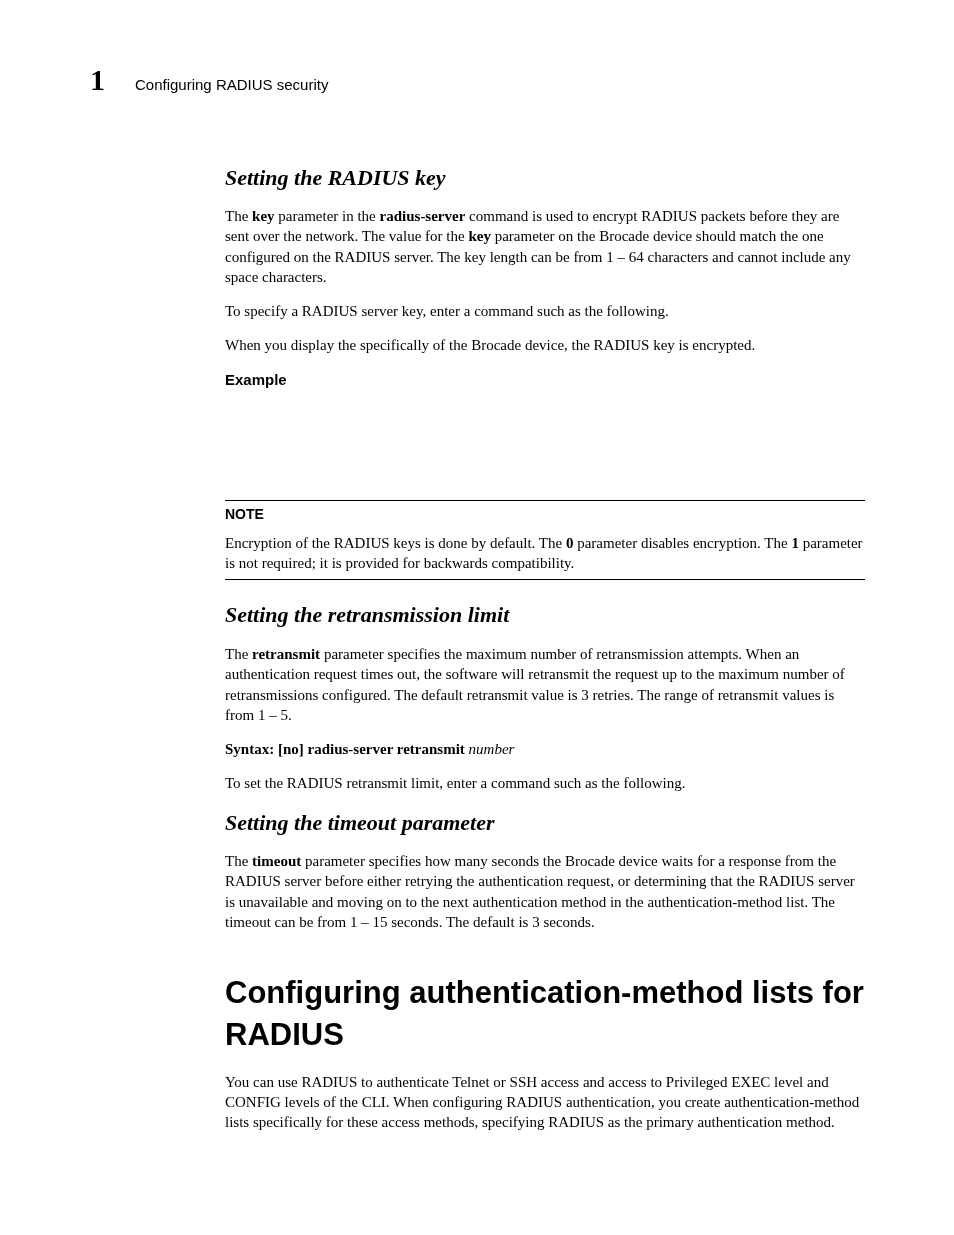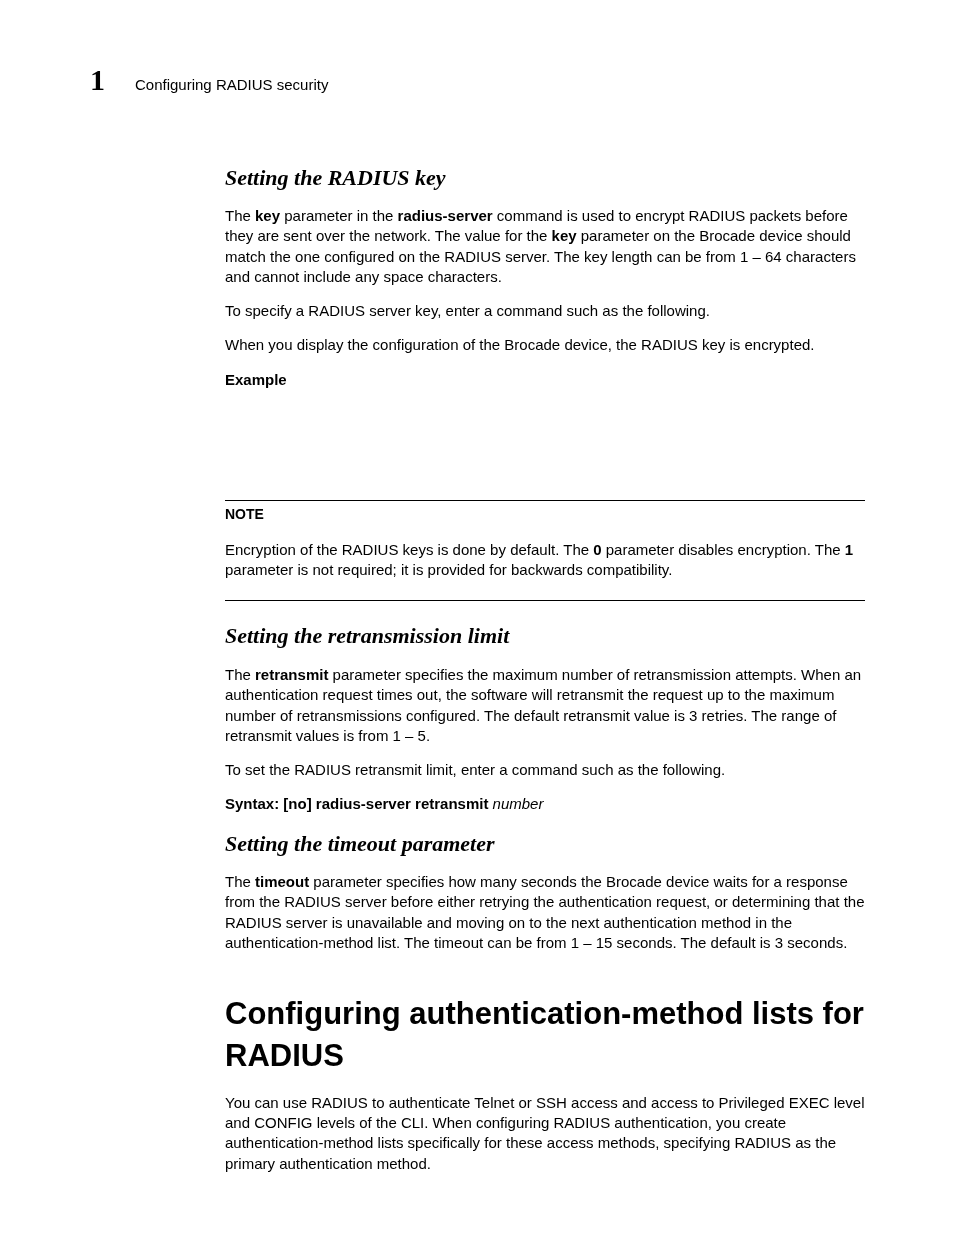--- a/index.html
+++ b/index.html
@@ -44,35 +44,36 @@
     margin: 8px 0 14px 0;
   }
   .h2 {
     font-family: Arial, Helvetica, sans-serif;
     font-weight: bold;
     font-size: 31px;
     margin: 40px 0 16px 0;
   }
   p.body {
     margin: 0 0 14px 0;
+    font-family: Liberation Serif, serif;
   }
   .bold { font-weight: bold; }
   .ital { font-style: italic; }
   .syntax-line { margin: 12px 0 8px 0; }
   .example-label { font-weight: bold; margin: 4px 0 10px 0; }
   .note-box {
     border-top: 1px solid #000;
     border-bottom: 1px solid #000;
     margin: 110px 0 20px 0;
     padding: 4px 0;
   }
   .note-label {
     font-weight: bold;
     font-size: 14px;
-    margin: 0 0 16px 0;
+    margin: 0 0 9px 0;
   }
   .gap-medium { margin-bottom: 30px; }
 </style>
 </head>
 <body>
 
 <div class="page">
 
   <div class="header-row">
     <div class="chapter-num">1</div>
@@ -83,42 +84,42 @@
 
     <div class="h3">Setting the RADIUS key</div>
 
     <p class="body">
       <span>The </span><span class="bold">key</span><span> parameter in the </span><span class="bold">radius-server</span><span> command is used to encrypt RADIUS packets before they are sent over the network. The value for the </span><span class="bold">key</span><span> parameter on the Brocade device should match the one configured on the RADIUS server. The key length can be from 1 – 64 characters and cannot include any space characters.</span>
     </p>
 
     <p class="body gap-medium">To specify a RADIUS server key, enter a command such as the following.</p>
 
 
-    <p class="body">When you display the configuration of the Brocade device, the RADIUS key is encrypted.</p>
+    <p class="body">When you display the specifically of the Brocade device, the RADIUS key is encrypted.</p>
 
     <p class="example-label">Example</p>
 
     <div class="note-box">
       <p class="note-label">NOTE</p>
-      <p class="body" style="margin-bottom:16px;">
+      <p class="body" style="margin-bottom:2px;">
         <span>Encryption of the RADIUS keys is done by default. The </span><span class="bold">0</span><span> parameter disables encryption. The </span><span class="bold">1</span><span> parameter is not required; it is provided for backwards compatibility.</span>
       </p>
     </div>
 
     <div class="h3">Setting the retransmission limit</div>
 
     <p class="body">
       <span>The </span><span class="bold">retransmit</span><span> parameter specifies the maximum number of retransmission attempts. When an authentication request times out, the software will retransmit the request up to the maximum number of retransmissions configured. The default retransmit value is 3 retries. The range of retransmit values is from 1 – 5.</span>
     </p>
 
-    <p class="body gap-medium">To set the RADIUS retransmit limit, enter a command such as the following.</p>
-
     <p class="body syntax-line">
       <span class="bold">Syntax:  </span><span class="bold">[no] radius-server retransmit </span><span class="ital">number</span>
     </p>
+
+    <p class="body gap-medium">To set the RADIUS retransmit limit, enter a command such as the following.</p>
 
     <div class="h3">Setting the timeout parameter</div>
 
     <p class="body gap-medium">
       <span>The </span><span class="bold">timeout</span><span> parameter specifies how many seconds the Brocade device waits for a response from the RADIUS server before either retrying the authentication request, or determining that the RADIUS server is unavailable and moving on to the next authentication method in the authentication-method list. The timeout can be from 1 – 15 seconds. The default is 3 seconds.</span>
     </p>
 
 
     <div class="h2">Configuring authentication-method lists for RADIUS</div>
 

